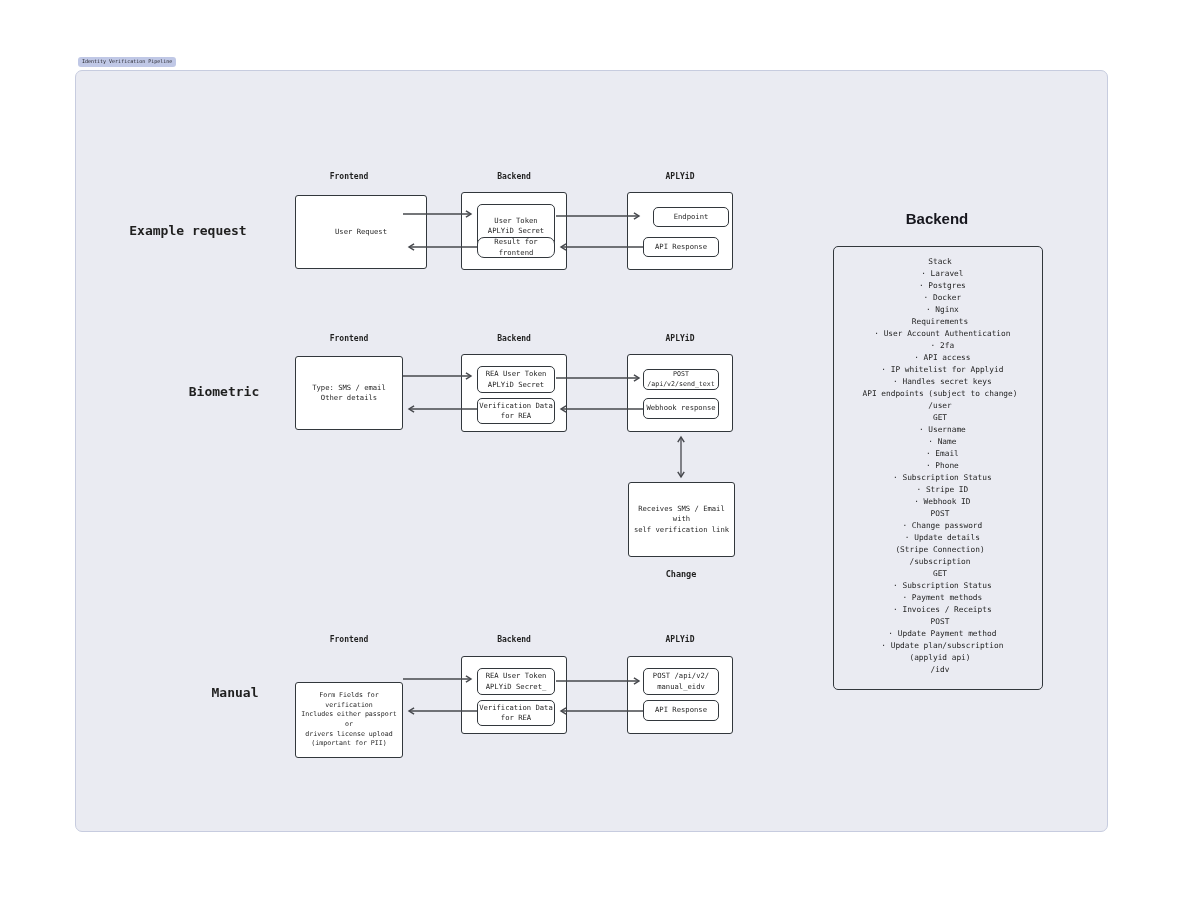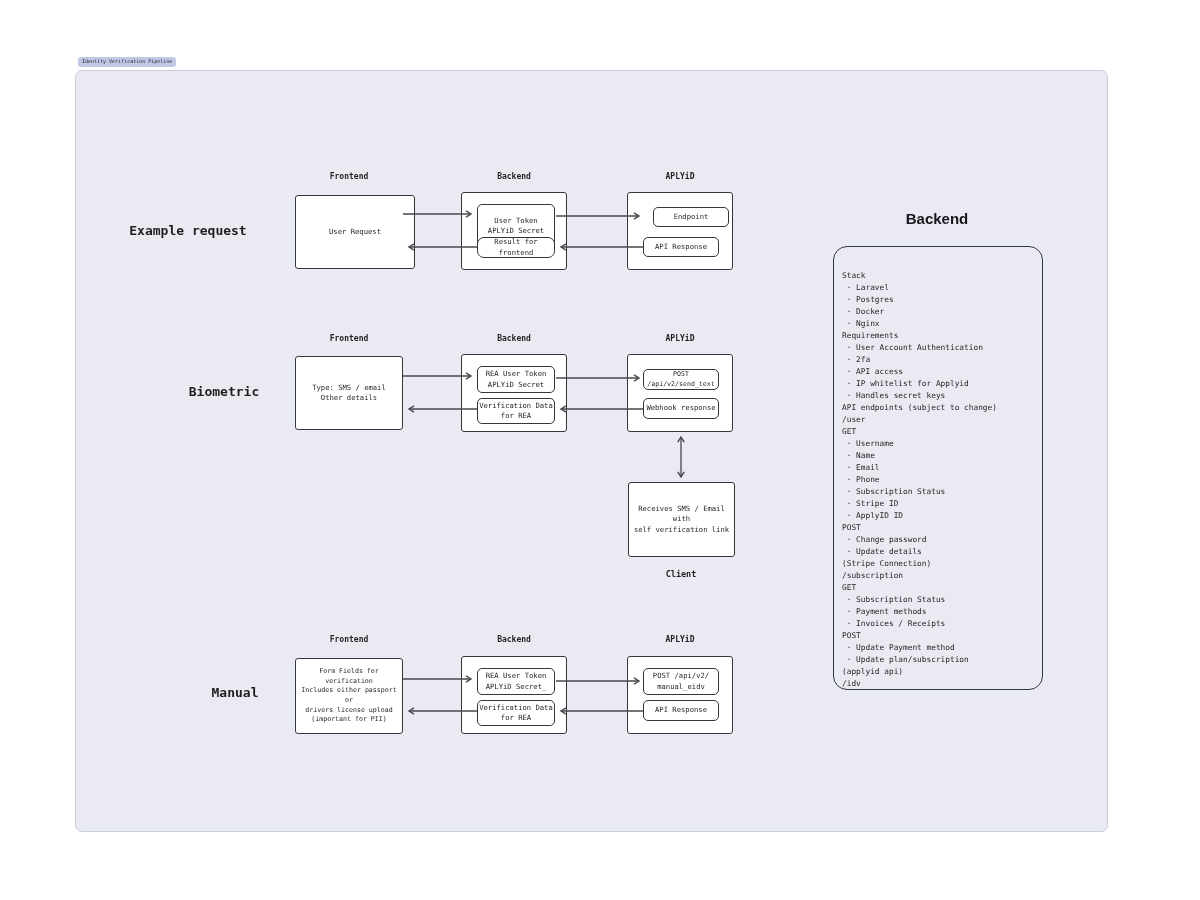--- a/index.html
+++ b/index.html
@@ -47,38 +47,39 @@
     position:absolute;font-weight:700;font-size:8.5px;width:100px;text-align:center;
   }
   .sans-title{
     position:absolute;font-family:"Liberation Sans",sans-serif;
     font-weight:700;font-size:15px;width:160px;text-align:center;
     color:#16161d;
   }
   .panel{
     position:absolute;left:833px;top:246px;width:210px;height:444px;
     border:1.4px solid var(--shape-border,#32373c);
-    border-radius:14px;box-sizing:border-box;
-    padding:23px 4px 0 8px;
+    border-radius:5px;box-sizing:border-box;
+    padding:9px 4px 0 8px;
+    text-align:center;
   }
   .panel .line{font-size:7.8px;line-height:12px;white-space:pre-wrap;}
   .arrows{position:absolute;left:0;top:0;}
 </style>
 </head>
 <body>
 
 <div class="frame-tab">Identity Verification Pipeline</div>
 <div class="frame"></div>
 
 <div class="row-label" style="left:103px;top:224px;">Example request</div>
 <div class="colhdr" style="left:299px;top:172px;">Frontend</div>
 <div class="colhdr" style="left:464px;top:172px;">Backend</div>
 <div class="colhdr" style="left:630px;top:172px;">APLYiD</div>
 
-<div class="box" style="left:295px;top:195px;width:120px;height:74px;">User Request</div>
+<div class="box" style="left:295px;top:195px;width:132px;height:74px;">User Request</div>
 <div class="group" style="left:461px;top:192px;width:106px;height:78px;"></div>
 <div class="ibox" style="left:477px;top:204px;width:78px;height:44px;">User Token
 APLYiD Secret</div>
 <div class="ibox" style="left:477px;top:237px;width:78px;height:21px;border-radius:7px;">Result for frontend</div>
 <div class="group" style="left:627px;top:192px;width:106px;height:78px;"></div>
 <div class="ibox" style="left:653px;top:207px;width:76px;height:20px;">Endpoint</div>
 <div class="ibox" style="left:643px;top:237px;width:76px;height:20px;">API Response</div>
 
 <div class="row-label" style="left:139px;top:385px;">Biometric</div>
 <div class="colhdr" style="left:299px;top:334px;">Frontend</div>
@@ -91,28 +92,28 @@
 <div class="ibox" style="left:477px;top:366px;width:78px;height:27px;">REA User Token
 APLYiD Secret</div>
 <div class="ibox" style="left:477px;top:398px;width:78px;height:26px;">Verification Data
 for REA</div>
 <div class="group" style="left:627px;top:354px;width:106px;height:78px;"></div>
 <div class="ibox" style="left:643px;top:369px;width:76px;height:21px;font-size:6.6px;">POST /api/v2/send_text</div>
 <div class="ibox" style="left:643px;top:398px;width:76px;height:21px;">Webhook response</div>
 
 <div class="box" style="left:628px;top:482px;width:107px;height:75px;">Receives SMS / Email with
 self verification link</div>
-<div class="client-label" style="left:631px;top:569px;">Client</div>
+<div class="client-label" style="left:631px;top:569px;">Change</div>
 
 <div class="row-label" style="left:150px;top:686px;">Manual</div>
 <div class="colhdr" style="left:299px;top:635px;">Frontend</div>
 <div class="colhdr" style="left:464px;top:635px;">Backend</div>
 <div class="colhdr" style="left:630px;top:635px;">APLYiD</div>
 
-<div class="box" style="left:295px;top:658px;width:108px;height:76px;font-size:6.6px;">Form Fields for verification
+<div class="box" style="left:295px;top:682px;width:108px;height:76px;font-size:6.6px;">Form Fields for verification
 Includes either passport or
 drivers license upload
 (important for PII)</div>
 <div class="group" style="left:461px;top:656px;width:106px;height:78px;"></div>
 <div class="ibox" style="left:477px;top:668px;width:78px;height:27px;">REA User Token
 APLYiD Secret_</div>
 <div class="ibox" style="left:477px;top:700px;width:78px;height:26px;">Verification Data
 for REA</div>
 <div class="group" style="left:627px;top:656px;width:106px;height:78px;"></div>
 <div class="ibox" style="left:643px;top:668px;width:76px;height:27px;">POST /api/v2/
@@ -134,21 +135,21 @@
     <div class="line"> · Handles secret keys</div>
     <div class="line">API endpoints (subject to change)</div>
     <div class="line">/user</div>
     <div class="line">GET</div>
     <div class="line"> · Username</div>
     <div class="line"> · Name</div>
     <div class="line"> · Email</div>
     <div class="line"> · Phone</div>
     <div class="line"> · Subscription Status</div>
     <div class="line"> · Stripe ID</div>
-    <div class="line"> · ApplyID ID</div>
+    <div class="line"> · Webhook ID</div>
     <div class="line">POST</div>
     <div class="line"> · Change password</div>
     <div class="line"> · Update details</div>
     <div class="line">(Stripe Connection)</div>
     <div class="line">/subscription</div>
     <div class="line">GET</div>
     <div class="line"> · Subscription Status</div>
     <div class="line"> · Payment methods</div>
     <div class="line"> · Invoices / Receipts</div>
     <div class="line">POST</div>

